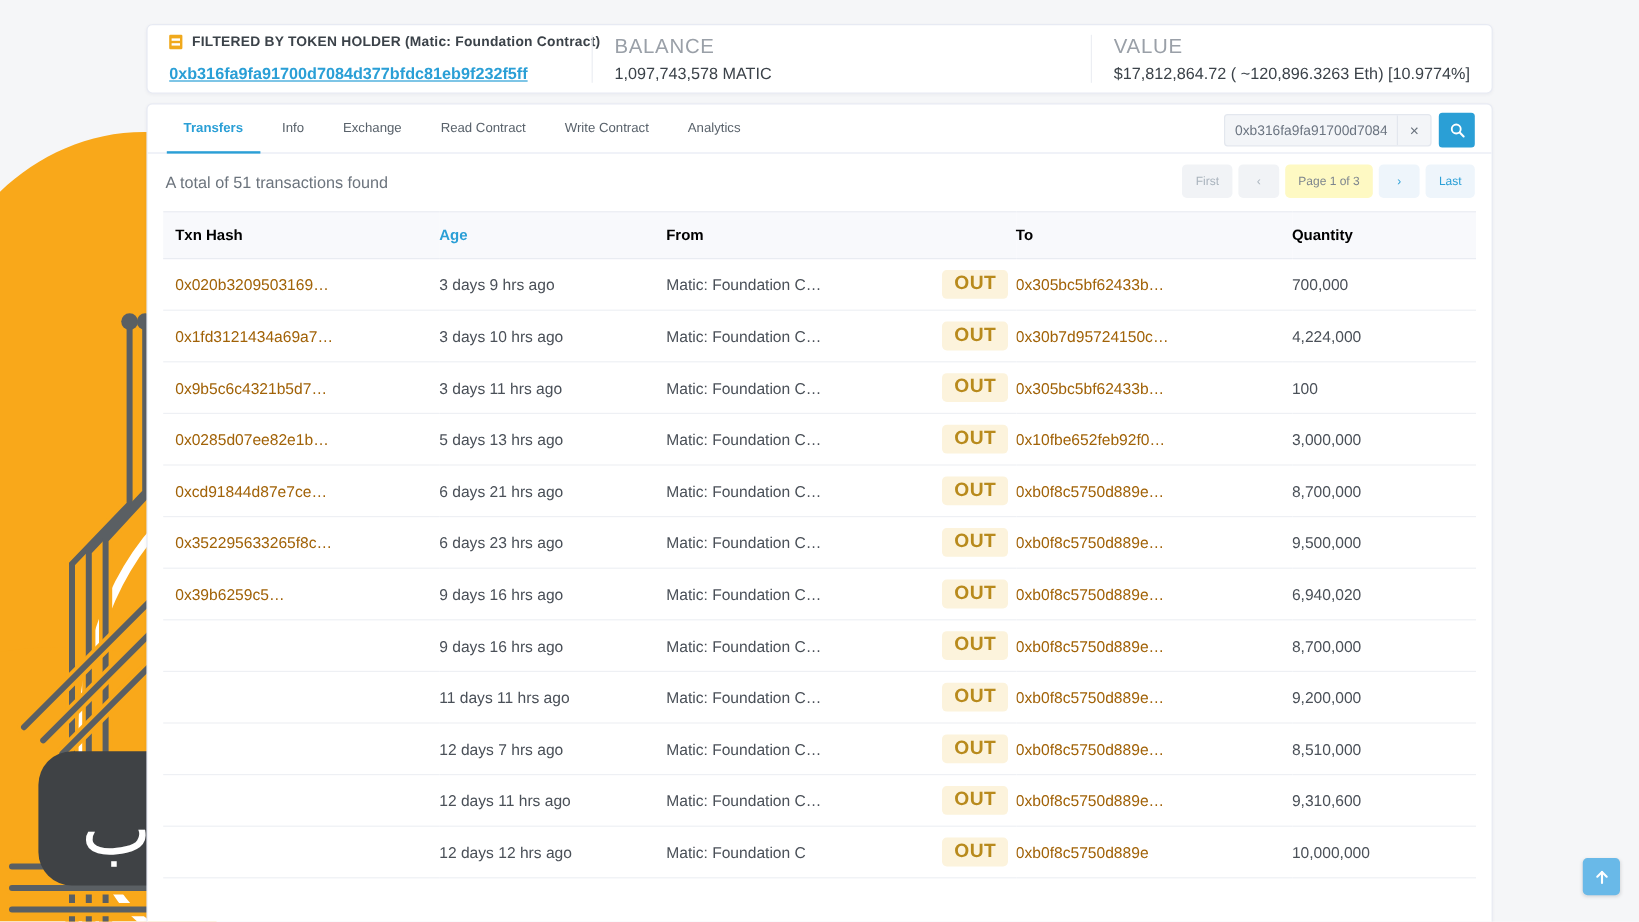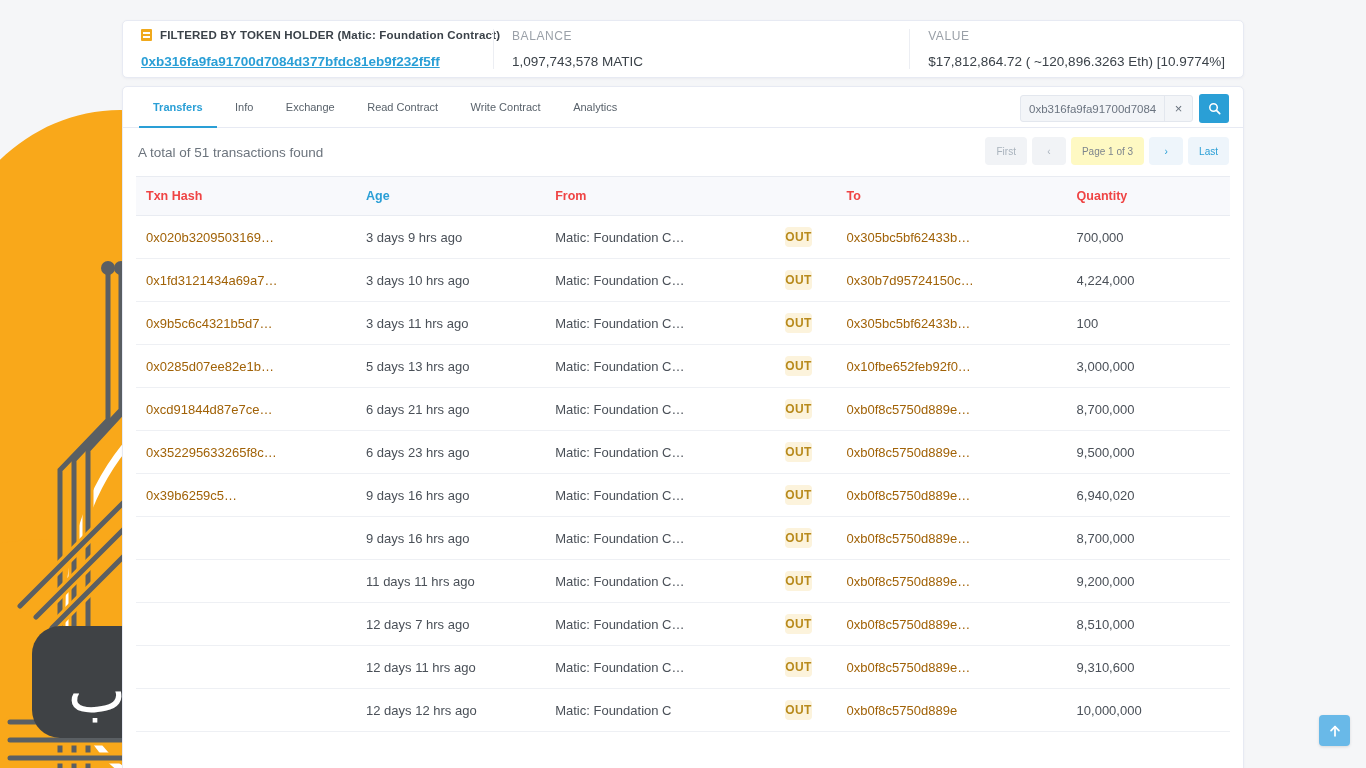--- a/index.html
+++ b/index.html
@@ -31,21 +31,21 @@
   .info-row { display: flex; height: 100%; align-items: center; }
   .info-col { padding: 0 18px; height: 40px; display: flex; flex-direction: column; justify-content: space-between; }
   .info-col.c1 { width: 370px; }
   .info-col.c2 { width: 385px; border-left: 1px solid #eceef3; }
   .info-col.c3 { flex: 1; border-left: 1px solid #eceef3; margin-left: 37px; }
   .info-label {
     font-size: 11.5px; font-weight: bold; color: #3b4249;
     letter-spacing: .2px; display: flex; align-items: center; gap: 8px;
     white-space: nowrap;
   }
-  .info-label.muted { font-weight: normal; color: #9aa0a8; font-size: 12px; letter-spacing: .6px; }
+  .info-label.muted { font-weight: normal; color: #9aa0a8; font-size: 17px; letter-spacing: .6px; }
   .filter-ico {
     display:inline-block; width: 11px; height: 12px; border-radius: 1px;
     background: #f0a91c; position: relative; flex: none;
   }
   .filter-ico::before, .filter-ico::after {
     content: ""; position: absolute; left: 2px; right: 2px; height: 1.5px; background: #fff;
   }
   .filter-ico::before { top: 3px; }
   .filter-ico::after  { top: 7px; }
   .info-value { font-size: 13.5px; color: #3b4249; white-space: nowrap; }
@@ -92,40 +92,40 @@
     font-family: "Liberation Sans", sans-serif;
   }
   .pg.dim { color: #a9b3bd; background: #f1f3f6; }
   .pg.page-label { color: #7d858e; background: #fef9c3; cursor: default; }
 
   
   .tbl { width: 100%; border-collapse: collapse; table-layout: fixed; }
   .tbl thead th {
     background: #f8f9fc;
     border-top: 1px solid #e9ecf2; border-bottom: 1px solid #e9ecf2;
-    text-align: left; font-size: 12.5px; font-weight: bold; color: #ef4444;
+    text-align: left; font-size: 12.5px; font-weight: bold; color: #000000;
     padding: 12px 0 12px 0; height: 38px;
   }
   .tbl th.sortable { color: #2a9fd6; }
   .tbl tbody td {
     border-bottom: 1px solid #eef0f4;
     font-size: 13px; color: #4a5058; height: 43px; padding: 0;
     white-space: nowrap; overflow: hidden;
   }
   .col-hash { width: 225px; padding-left: 10px !important; }
   .col-age  { width: 185px; }
   .col-from { width: 225px; }
   .col-dir  { width: 60px; }
   .col-to   { width: 225px; }
   .col-qty  { width: 150px; }
   .lnk { color: #a16207; text-decoration: none; cursor: pointer; }
   .badge-out {
     display: inline-block; background: #fcf3dc; color: #b88a1c;
-    font-size: 12px; font-weight: bold; letter-spacing: .4px;
-    padding: 4px 0; border-radius: 4px; line-height: 1;
+    font-size: 16px; font-weight: bold; letter-spacing: .4px;
+    padding: 4px 10px; border-radius: 4px; line-height: 1;
   }
   .tbl-wrap { padding: 0 13px; }
 
   
   .scroll-top {
     position: absolute; right: 16px; bottom: 22px; z-index: 6;
     width: 31px; height: 31px; border-radius: 4px; border: 0;
     background: #69b9e8; color: #fff; cursor: pointer;
     display: flex; align-items: center; justify-content: center;
     box-shadow: 0 1px 3px rgba(0,0,0,.12);

